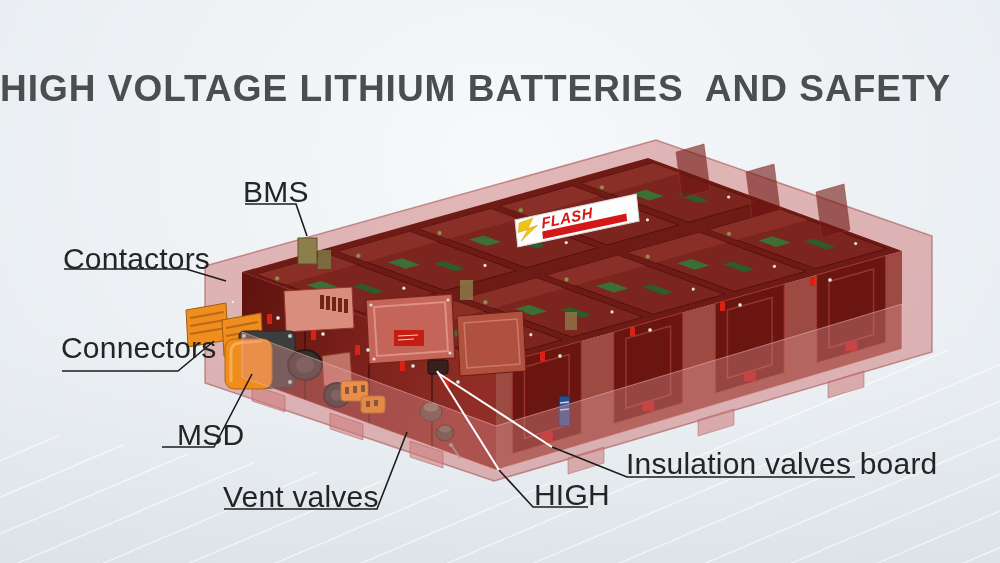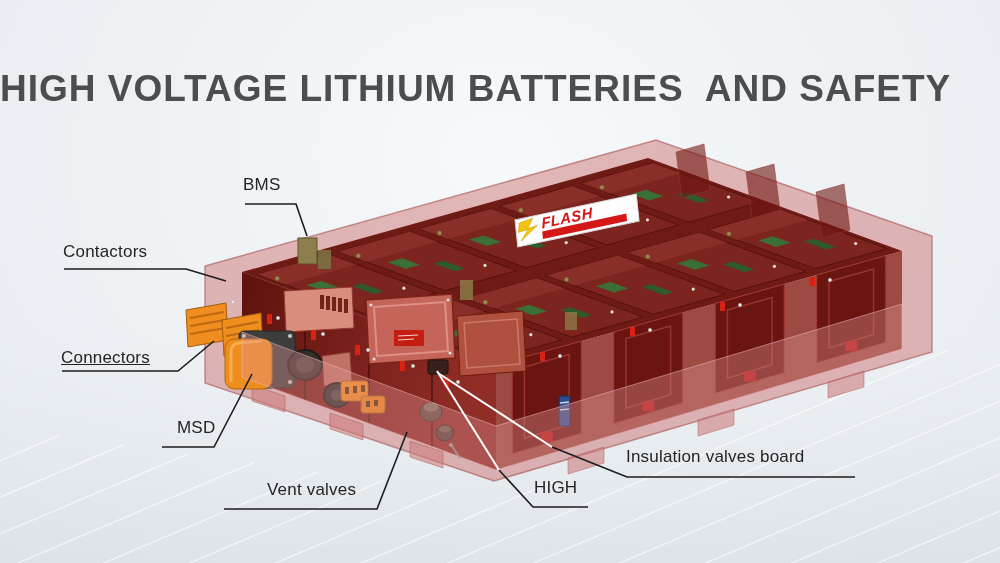--- a/index.html
+++ b/index.html
@@ -8,28 +8,28 @@
     background:radial-gradient(ellipse at 50% 28%, #f7f9fb 0%, #eef2f5 48%, #e6ebf0 100%);
     font-family:"Liberation Sans", sans-serif;
   }
   svg.scene{position:absolute;left:0;top:0;}
   .title{
     position:absolute;left:0;right:0;top:68px;text-align:left;
     font-size:37px;font-weight:700;letter-spacing:1px;color:#4b4d4e;
     white-space:pre;
   }
   .callout{
-    position:absolute;font-size:17px;font-weight:400;color:#242424;
+    position:absolute;font-size:30px;font-weight:400;color:#242424;
     letter-spacing:.2px;white-space:nowrap;
   }
   .cl-bms{left:243px;top:175px;}
   .cl-contactors{left:63px;top:242px;text-align:center;}
-  .cl-connectors{left:61px;top:348px;text-decoration:underline;}
+  .cl-connectors{left:61px;top:331px;}
   .cl-msd{left:161px;top:418px;margin-left:16px;}
-  .cl-vent{left:223px;top:480px;margin-left:44px;}
+  .cl-vent{left:223px;top:480px;}
   .cl-hvil{left:534px;top:478px;}
   .cl-ins{left:626px;top:447px;}
 </style>
 </head>
 <body>
 
 <div class="stage">
 
   <svg class="scene" width="1000" height="563" viewBox="0 0 1000 563">
     <defs>

